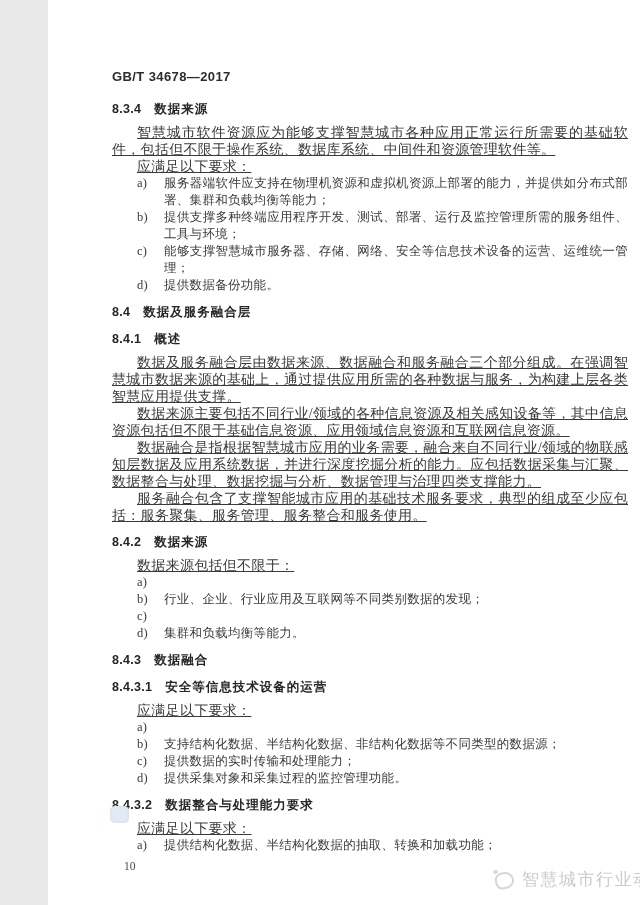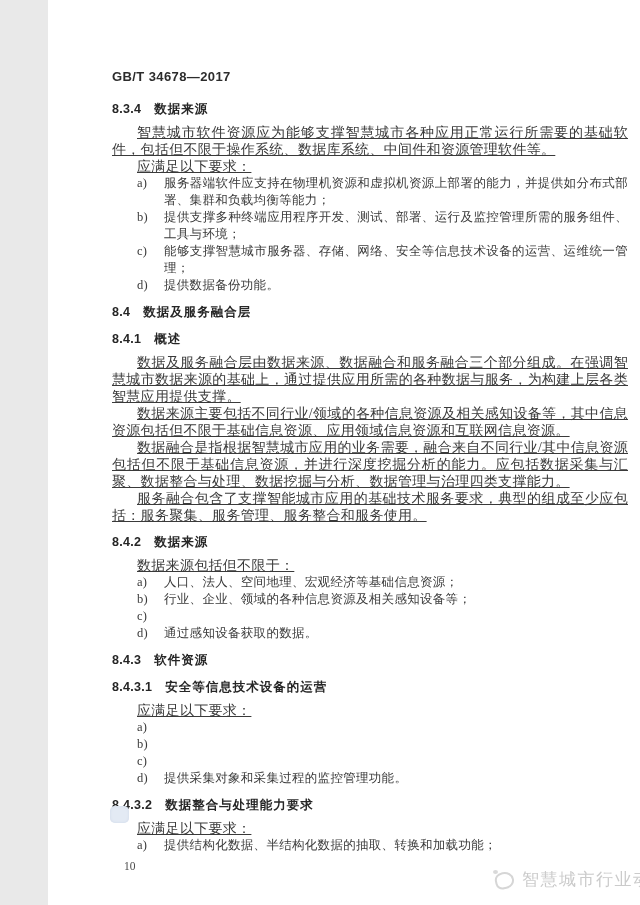--- a/index.html
+++ b/index.html
@@ -137,62 +137,63 @@
       <span class="num">8.4</span>
       <span class="ttl">数据及服务融合层</span>
     </div>
 
     <div class="clause">
       <span class="num">8.4.1</span>
       <span class="ttl">概述</span>
     </div>
     <p class="body">数据及服务融合层由数据来源、数据融合和服务融合三个部分组成。在强调智慧城市数据来源的基础上，通过提供应用所需的各种数据与服务，为构建上层各类智慧应用提供支撑。</p>
     <p class="body">数据来源主要包括不同行业/领域的各种信息资源及相关感知设备等，其中信息资源包括但不限于基础信息资源、应用领域信息资源和互联网信息资源。</p>
-    <p class="body">数据融合是指根据智慧城市应用的业务需要，融合来自不同行业/其中信息资源包括但不限于基础信息资源，并进行深度挖掘分析的能力。应包括数据采集与汇聚、数据整合与处理、数据挖掘与分析、数据管理与治理四类支撑能力。</p>
+    <p class="body">数据融合是指根据智慧城市应用的业务需要，融合来自不同行业/领域的物联感知层数据及应用系统数据，并进行深度挖掘分析的能力。应包括数据采集与汇聚、数据整合与处理、数据挖掘与分析、数据管理与治理四类支撑能力。</p>
     <p class="body">服务融合包含了支撑智能城市应用的基础技术服务要求，典型的组成至少应包括：服务聚集、服务管理、服务整合和服务使用。</p>
 
     <div class="clause">
       <span class="num">8.4.2</span>
       <span class="ttl">数据来源</span>
     </div>
     <p class="body">数据来源包括但不限于：</p>
     <div class="li">
       <span class="lab">a)</span>
-      <span class="txt">人口、法人、空间地理、宏观经济等基础信息资源；</span>
     </div>
     <div class="li">
       <span class="lab">b)</span>
-      <span class="txt">行业、企业、领域的各种信息资源及相关感知设备等；</span>
+      <span class="txt">行业、企业、行业应用及互联网等不同类别数据的发现；</span>
     </div>
     <div class="li">
       <span class="lab">c)</span>
     </div>
     <div class="li">
       <span class="lab">d)</span>
-      <span class="txt">通过感知设备获取的数据。</span>
+      <span class="txt">集群和负载均衡等能力。</span>
     </div>
 
     <div class="clause">
       <span class="num">8.4.3</span>
-      <span class="ttl">软件资源</span>
+      <span class="ttl">数据融合</span>
     </div>
 
     <div class="clause">
       <span class="num">8.4.3.1</span>
       <span class="ttl">安全等信息技术设备的运营</span>
     </div>
     <p class="body">应满足以下要求：</p>
     <div class="li">
       <span class="lab">a)</span>
     </div>
     <div class="li">
       <span class="lab">b)</span>
+      <span class="txt">支持结构化数据、半结构化数据、非结构化数据等不同类型的数据源；</span>
     </div>
     <div class="li">
       <span class="lab">c)</span>
+      <span class="txt">提供数据的实时传输和处理能力；</span>
     </div>
     <div class="li">
       <span class="lab">d)</span>
       <span class="txt">提供采集对象和采集过程的监控管理功能。</span>
     </div>
 
     <div class="clause">
       <span class="num">8.4.3.2</span>
       <span class="ttl">数据整合与处理能力要求</span>
     </div>

